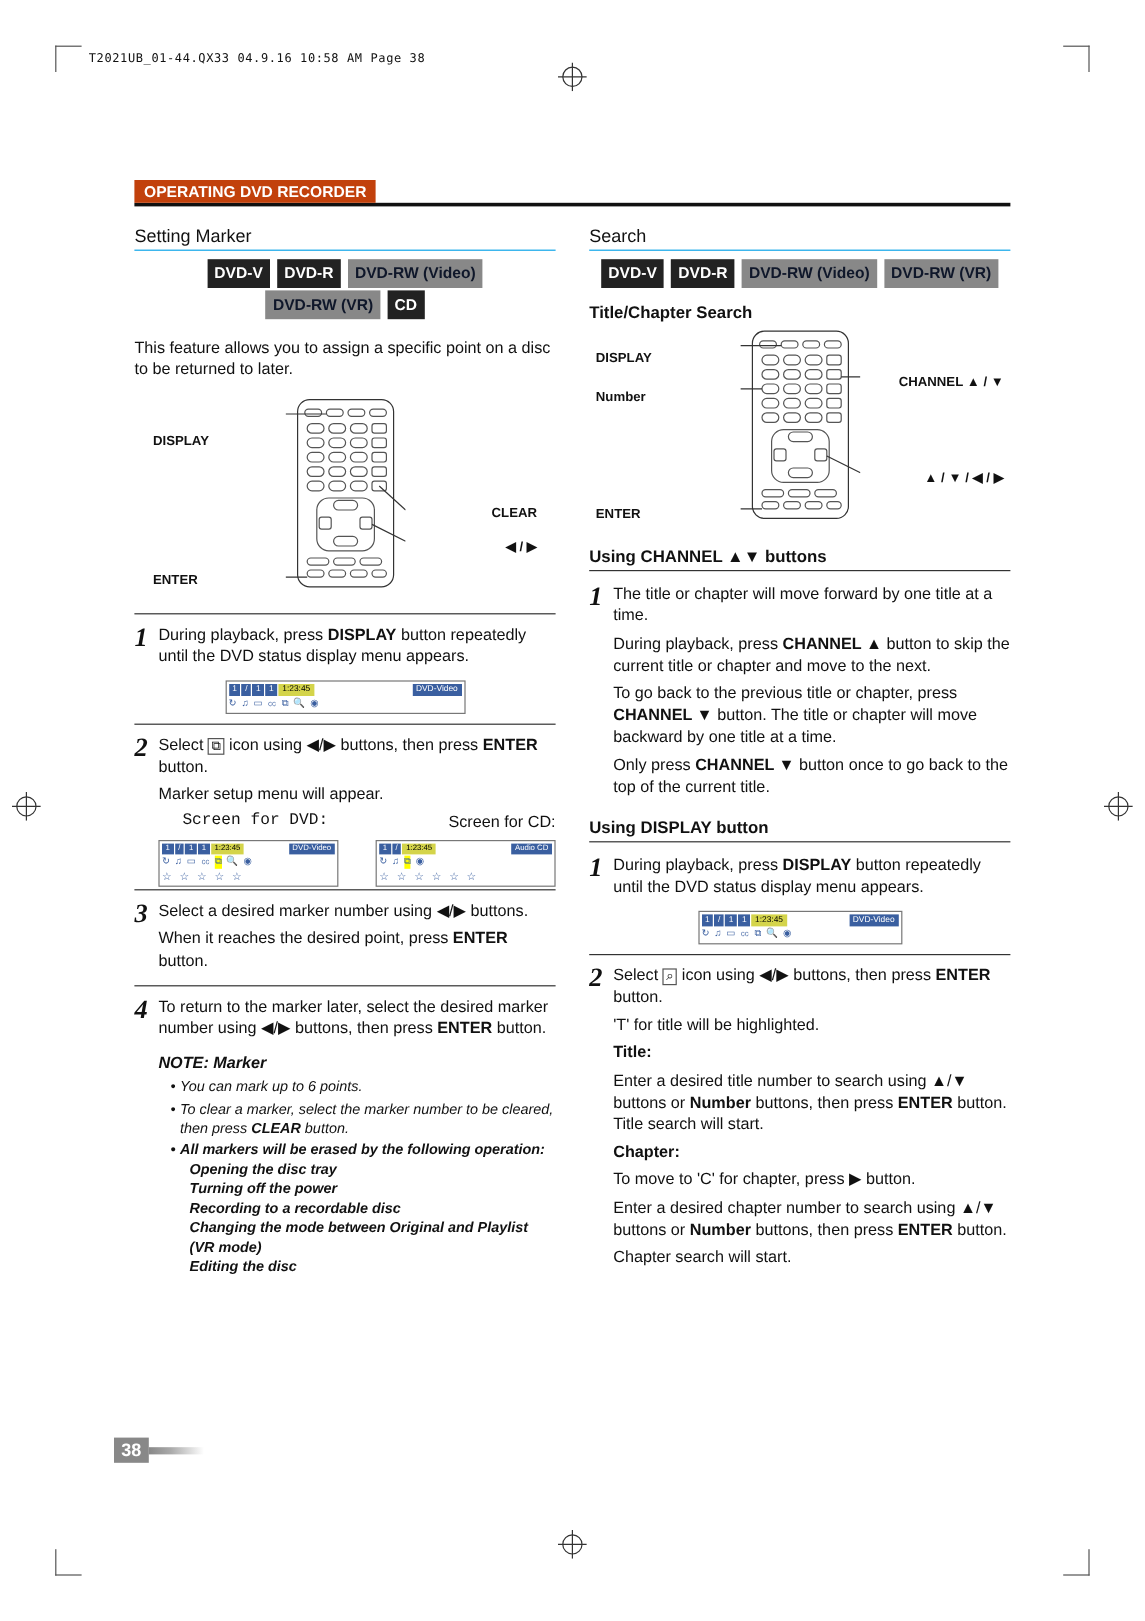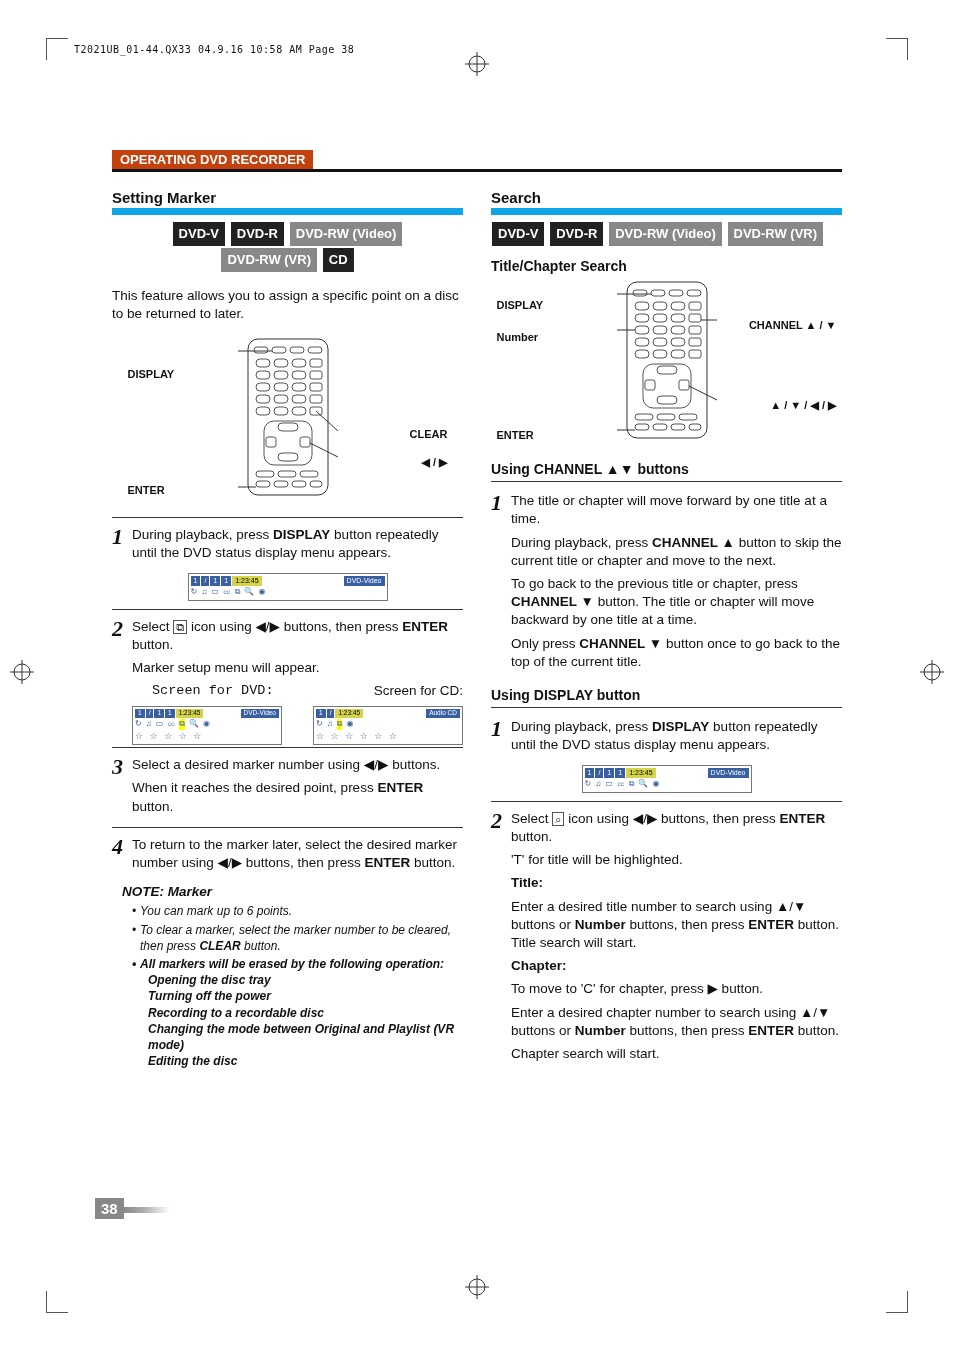--- a/index.html
+++ b/index.html
@@ -64,35 +64,35 @@
   .rule { border-bottom: 3px solid #111; margin-bottom: 10px;}
   .thinrule { border-bottom: 1px solid #333; margin: 2px 0 8px 0; }
 
   .cols {
     display: flex;
     gap: 28px;
   }
   .col { flex: 1 1 0; font-size: 13.5px; line-height: 1.35; }
 
   .sect-title {
-    font-weight: bold;
+    font-weight: normal;
     font-size: 15px;
-    border-bottom: 7px solid #0ea5e9;
+    border-bottom: 1px solid #0ea5e9;
     margin-top: 6px;
   }
   .badges { text-align: center; margin: 6px 0 10px 0; line-height: 1.7;}
   .badge {
     display: inline-block;
     font-weight: bold;
     font-size: 13px;
     padding: 1px 6px;
     margin: 1px 1px;
   }
   .badge-dark { background: #222; color: #fff; }
-  .badge-light { background: #888; color: #ffffff; }
+  .badge-light { background: #888; color: #0f172a; }
 
   .step-row { display: flex; margin: 6px 0; }
   .step-num {
     font-family: "Times New Roman", serif;
     font-style: italic;
     font-weight: bold;
     font-size: 22px;
     width: 20px;
     flex: 0 0 20px;
     line-height: 1;
@@ -132,21 +132,21 @@
   .osd-icons span{ font-size:8px; }
   .star-row { color:#3a5fa0; font-size:9px; letter-spacing:2px; }
 
   .two-osd { display: flex; gap: 8px; justify-content: space-between; }
   .two-osd .osd-box { width: 150px; margin:0;}
   .two-osd .osd-box .osd-bar { font-size:6.5px;}
   .two-osd-labels { display:flex; justify-content:space-between; font-size:13.5px; }
   .two-osd-labels > div:first-child { padding-left:20px;font-family:Liberation Mono, monospace;}
   .two-osd-labels > div:last-child { padding-left:0px;}
 
-  .note-box { margin-left: 10px; }
+  .note-box { margin-left: 20px; }
   .note-title { font-style: italic; font-weight: bold; font-size: 13.5px; }
   .note-box ul { margin: 2px 0; padding-left: 10px; list-style: none; }
   .note-box li { font-style: italic; font-size: 12px; margin: 2px 0; position: relative; padding-left: 8px;}
   .note-box li::before { content:"•"; position:absolute; left:0; }
   .note-box .sublist { margin-left: 8px; }
   .note-box .sublist div { font-weight: bold; font-size: 12px; }
 
   .sub-use {
     font-weight: bold;
     font-size: 14px;
@@ -396,21 +396,21 @@
               <div>Changing the mode between Original and Playlist  (VR mode)</div>
               <div>Editing the disc</div>
             </div>
           </li>
         </ul>
       </div>
     </div>
 
     <div class="col">
       <div class="sect-title">Search</div>
-      <div class="badges" style="text-align:left;">
+      <div class="badges" style="text-align:center;">
         <span class="badge badge-dark">DVD-V</span>
         <span class="badge badge-dark">DVD-R</span>
         <span class="badge badge-light">DVD-RW (Video)</span>
         <span class="badge badge-light">DVD-RW (VR)</span>
       </div>
       <div style="font-weight:bold; font-size:14px;">Title/Chapter Search</div>
 
       <div class="remote-box" style="width:340px; height:170px;">
         <div class="label" style="left:0; top:18px;">DISPLAY</div>
         <div class="label" style="left:0; top:50px;">Number</div>

